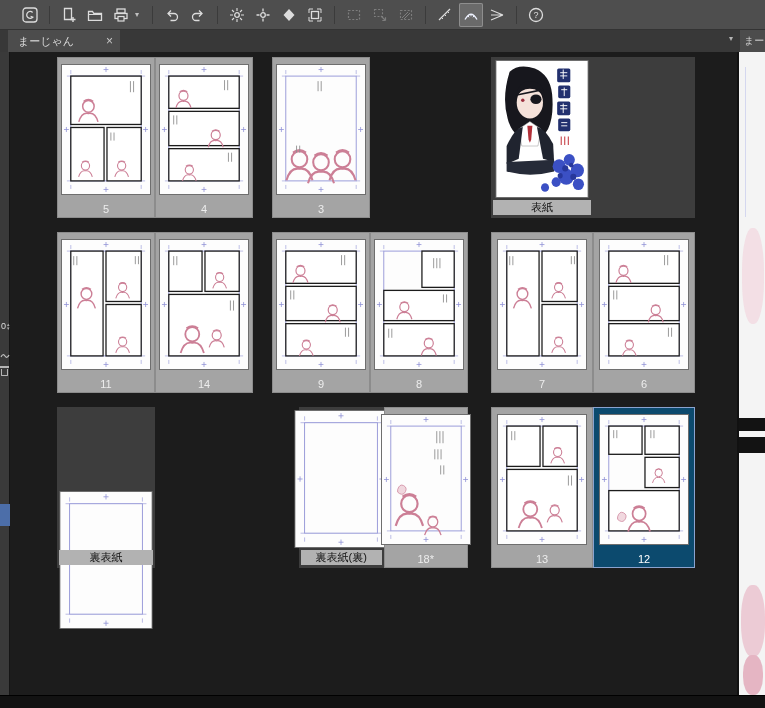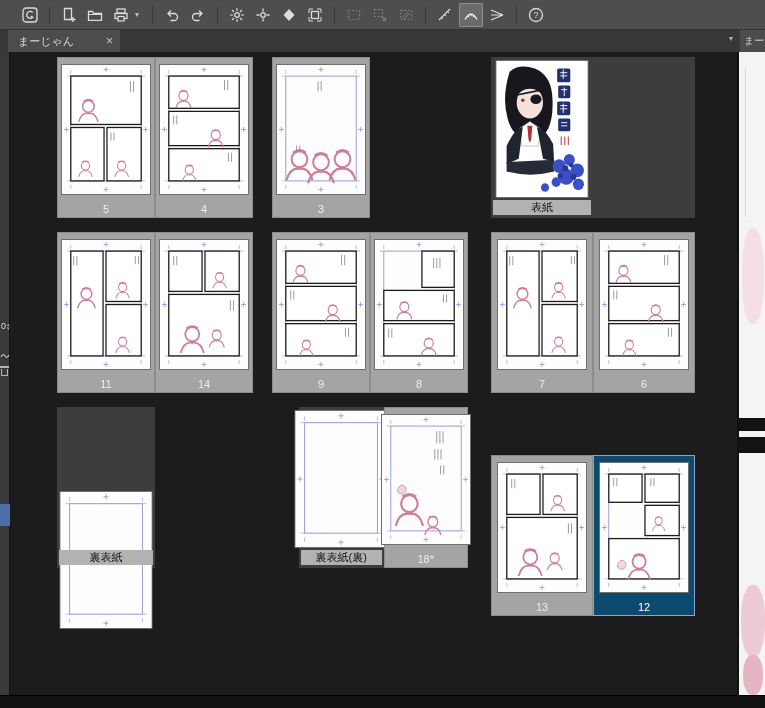--- a/index.html
+++ b/index.html
@@ -659,21 +659,21 @@
 <circle cx="0" cy="-5" r="4.2"></circle>
 <path d="M-7 6 Q-5 -1 0 0 Q5 -1 7 6"></path>
 <path d="M-3.5 -8.5 Q0 -11 3.5 -8.5"></path>
 </g>
               <path d="M0 6 Q2 0 6 2 Q10 4 8 8 Q6 12 2 10 Q-1 9 0 6 Z" fill="rgba(214,143,163,.35)" stroke="#d08aa0" stroke-width="0.8" transform="translate(16 68) scale(1)"></path>
             </svg>
           </div>
           <div class="slot-label">18*</div>
         </div>
       </div>
-      <div class="spread" style="left: 481px; top: 355px; width: 204px; margin-top: 48px;">
+      <div class="spread" style="left: 481px; top: 355px; width: 204px;">
         <div class="slot gray">
           <div class="page-thumb">
             <svg viewBox="0 0 90 128" preserveAspectRatio="none">
               <rect width="90" height="128" fill="#fdfdfd"></rect>
               <rect x="9" y="11" width="72" height="104" stroke="#9193d6" stroke-width="0.9" fill="none"></rect>
               <path d="M45 2 v5 M42.5 4.5 h5 M45 121 v5 M42.5 123.5 h5 M2 64 h5 M4.5 61.5 v5 M83 64 h5 M85.5 61.5 v5" stroke="#9193d6" stroke-width="0.8" fill="none"></path>
               <path d="M9 5 v4 M5 11 h4 M81 5 v4 M81 11 h4 M9 119 v4 M5 115 h4 M81 119 v4 M81 115 h4" stroke="#9193d6" stroke-width="0.6" fill="none"></path>
               <rect x="9" y="11" width="34" height="40" fill="#ffffff" stroke="#1c1c1c" stroke-width="1.3"></rect>
               <rect x="46" y="11" width="35" height="40" fill="#ffffff" stroke="#1c1c1c" stroke-width="1.3"></rect>
               <rect x="9" y="54" width="72" height="61" fill="#ffffff" stroke="#1c1c1c" stroke-width="1.3"></rect>

